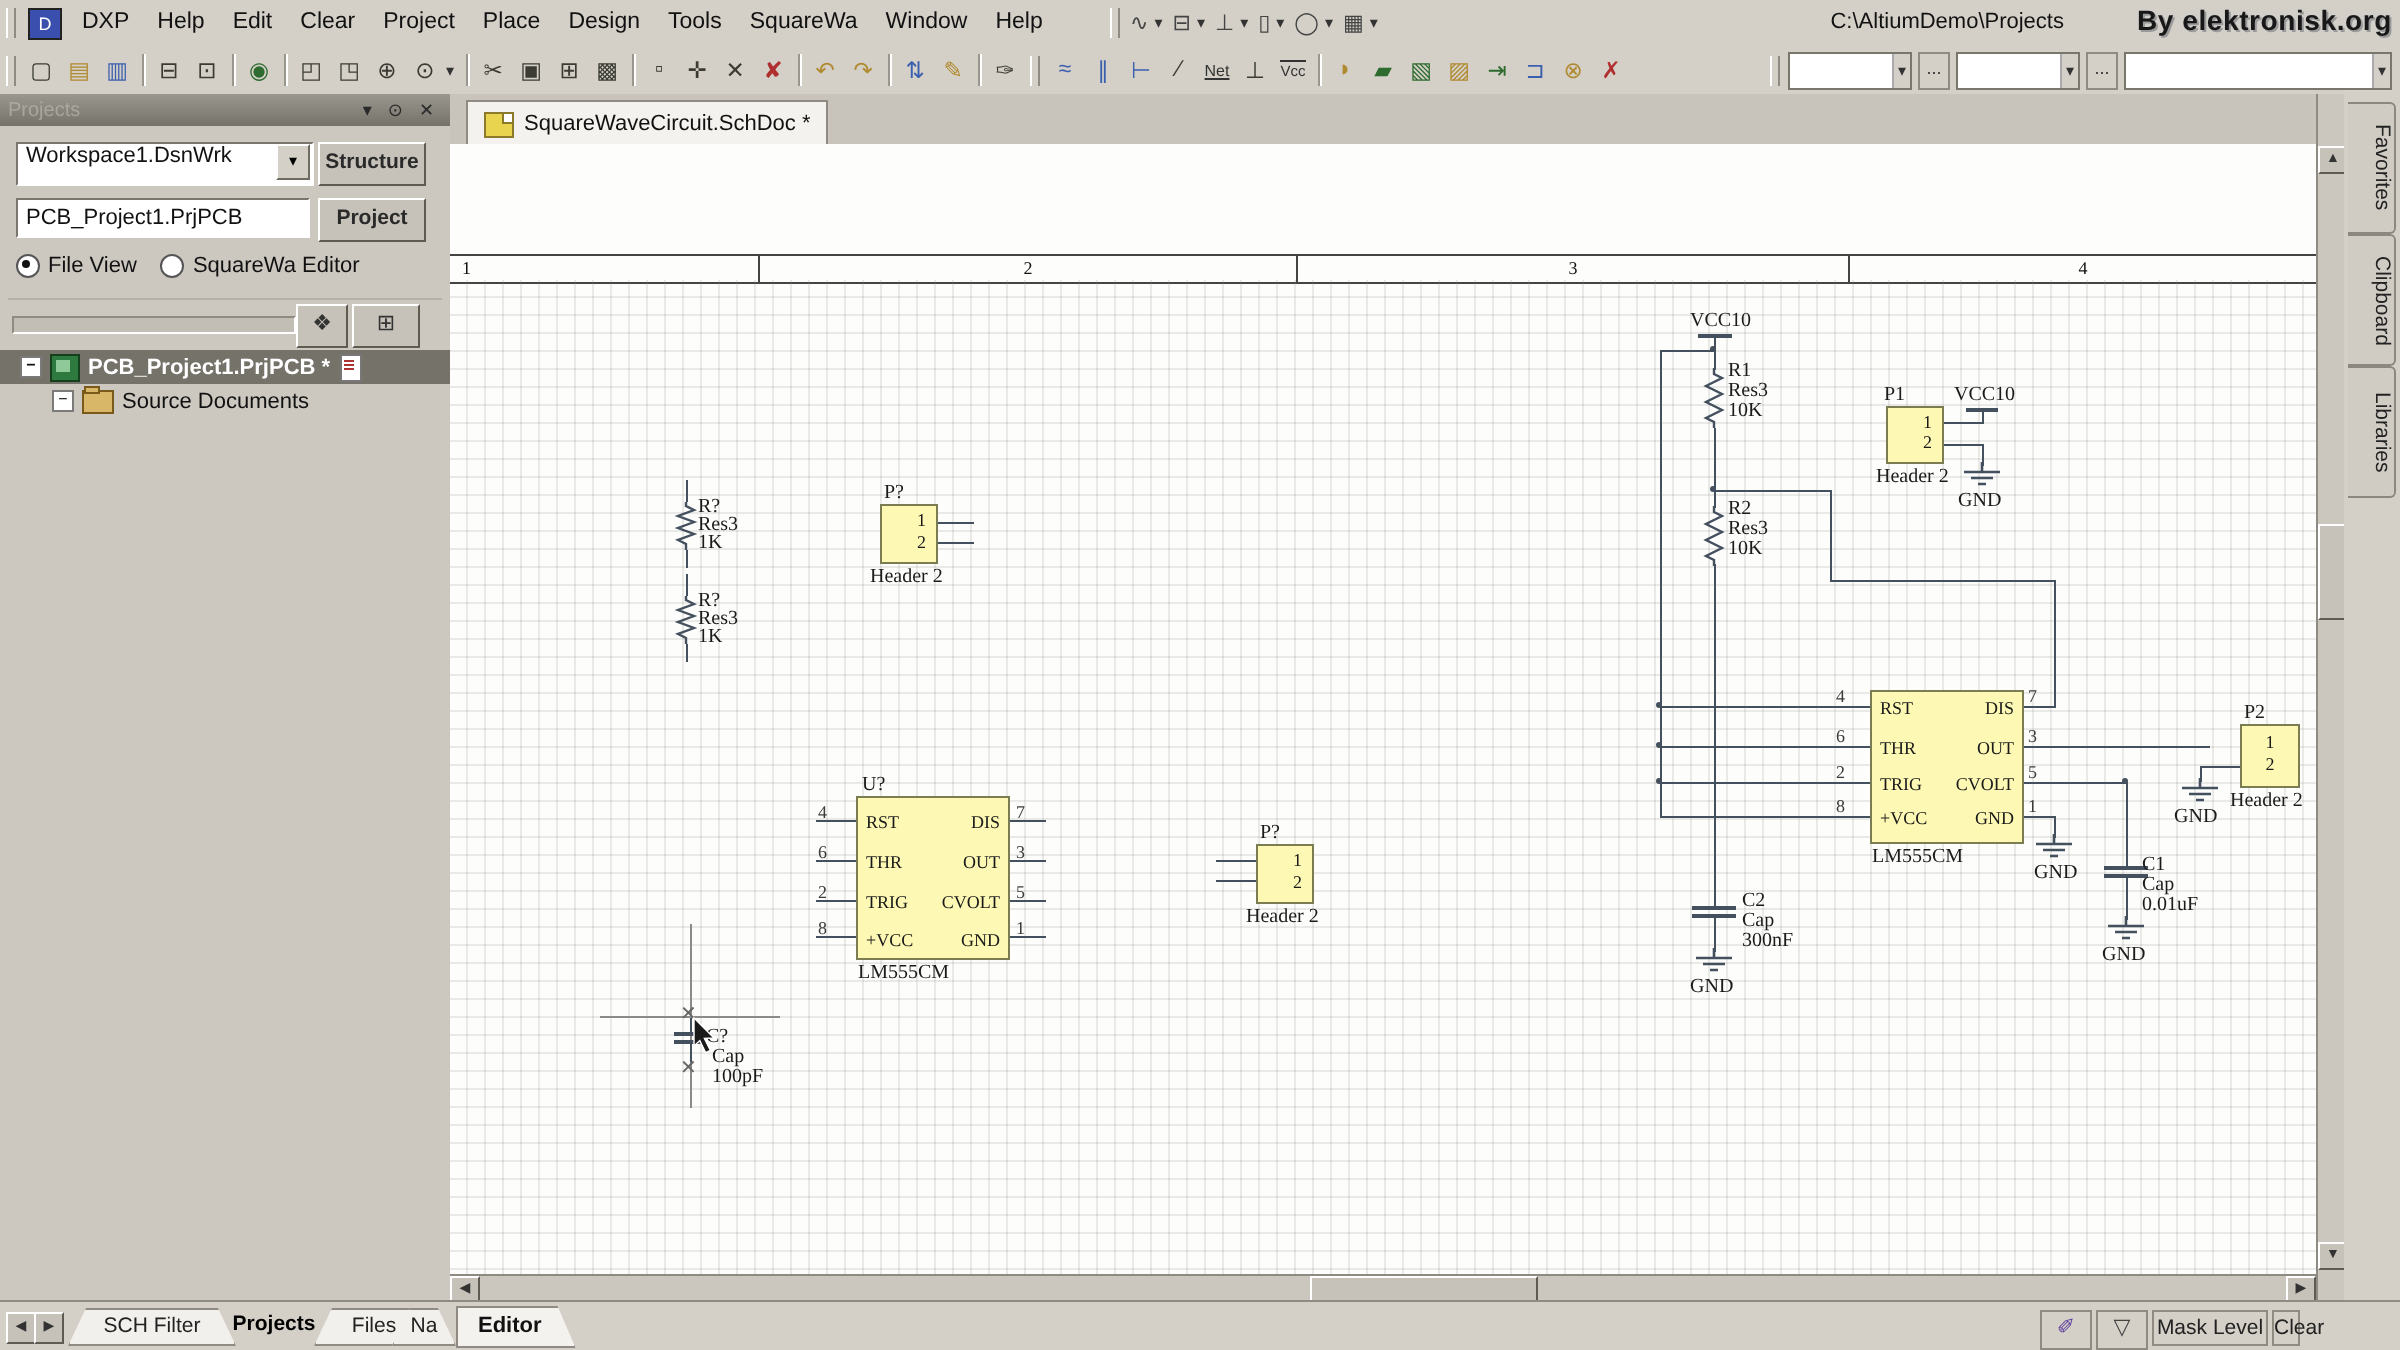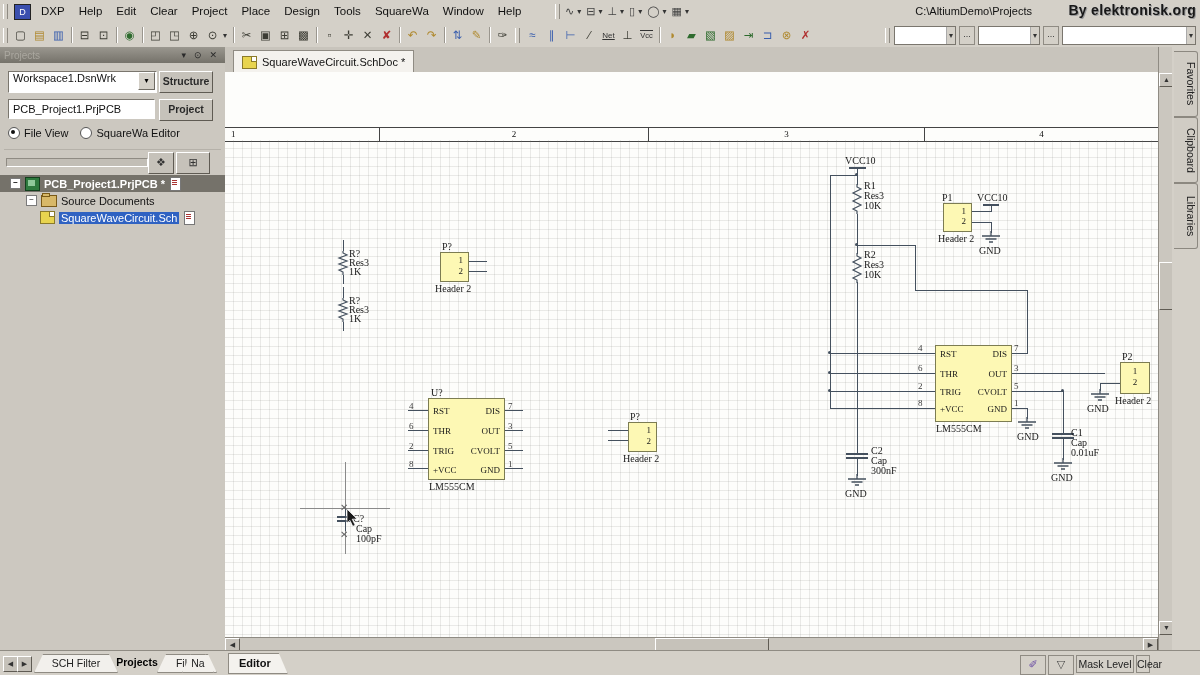--- a/index.html
+++ b/index.html
@@ -240,25 +240,20 @@
       <div class="trow proj" style="padding-left:6px">
         <span class="exp">−</span>
         <span class="chipico"></span>
         <span>PCB_Project1.PrjPCB *</span>
         <span class="docico"></span>
       </div>
       <div class="trow" style="padding-left:22px">
         <span class="exp">−</span>
         <span class="foldico"></span>
         <span>Source Documents</span>
-      </div>
-      <div class="trow" style="padding-left:40px">
-        <span class="schico" style="margin-right:4px"></span>
-        <span class="seltxt">SquareWaveCircuit.Sch</span>
-        <span class="docico"></span>
       </div>
     </div>
   </div>
 
   <div class="editor">
     <div class="tabbar">
       <div class="doctab">
         <span class="schico"></span>
         <span>SquareWaveCircuit.SchDoc *</span>
       </div>
@@ -522,21 +517,21 @@
     <div class="rtab" style="top:70px;height:52px">Clipboard</div>
     <div class="rtab" style="top:136px;height:52px">Libraries</div>
   </div>
 
   <div class="bottombar">
     <div class="navbtn" style="left:3px">◀</div>
     <div class="navbtn" style="left:17px">▶</div>
     <div class="ptab" style="left:34px;width:62px">SCH Filter</div>
     <div class="ptab active" style="left:100px;width:54px">Projects</div>
     <div class="ptab" style="left:157px;width:38px">Files</div>
-    <div class="ptab" style="left:182px;width:22px;padding:0 4px">Na</div>
+    <div class="ptab" style="left:196px;width:22px;padding:0 4px">Na</div>
     <div class="etab">Editor</div>
     <div class="bico" style="left:1020px;color:#6040a0">✐</div>
     <div class="bico" style="left:1048px">▽</div>
     <div class="bbtn" style="left:1076px;width:58px">Mask Level</div>
     <div class="bbtn" style="left:1136px;width:14px">Clear</div>
   </div>
 
 </div>
 
 </body></html>

